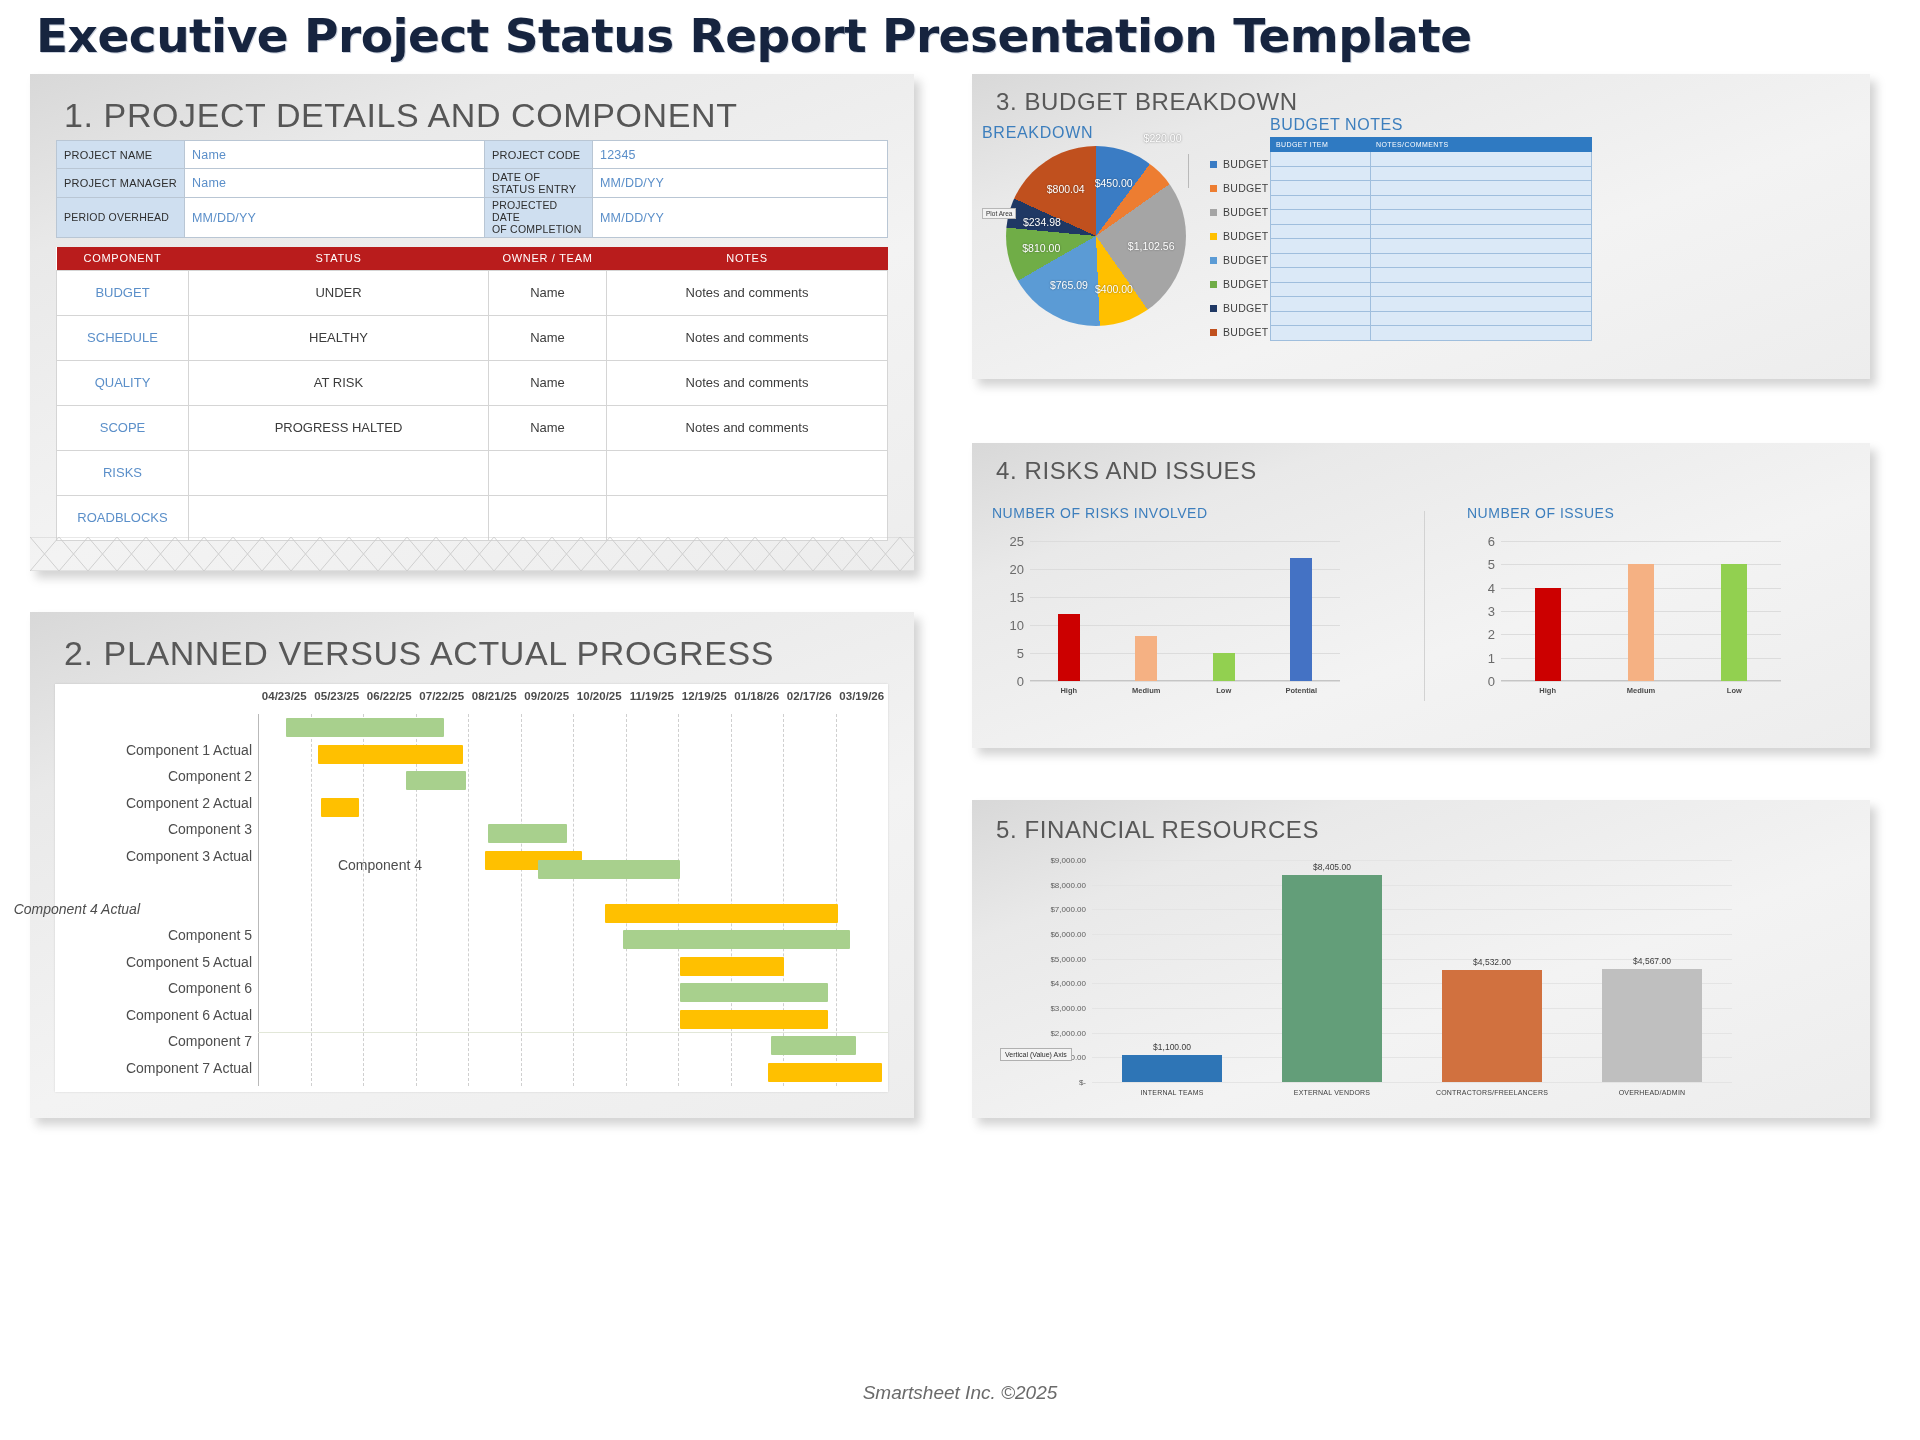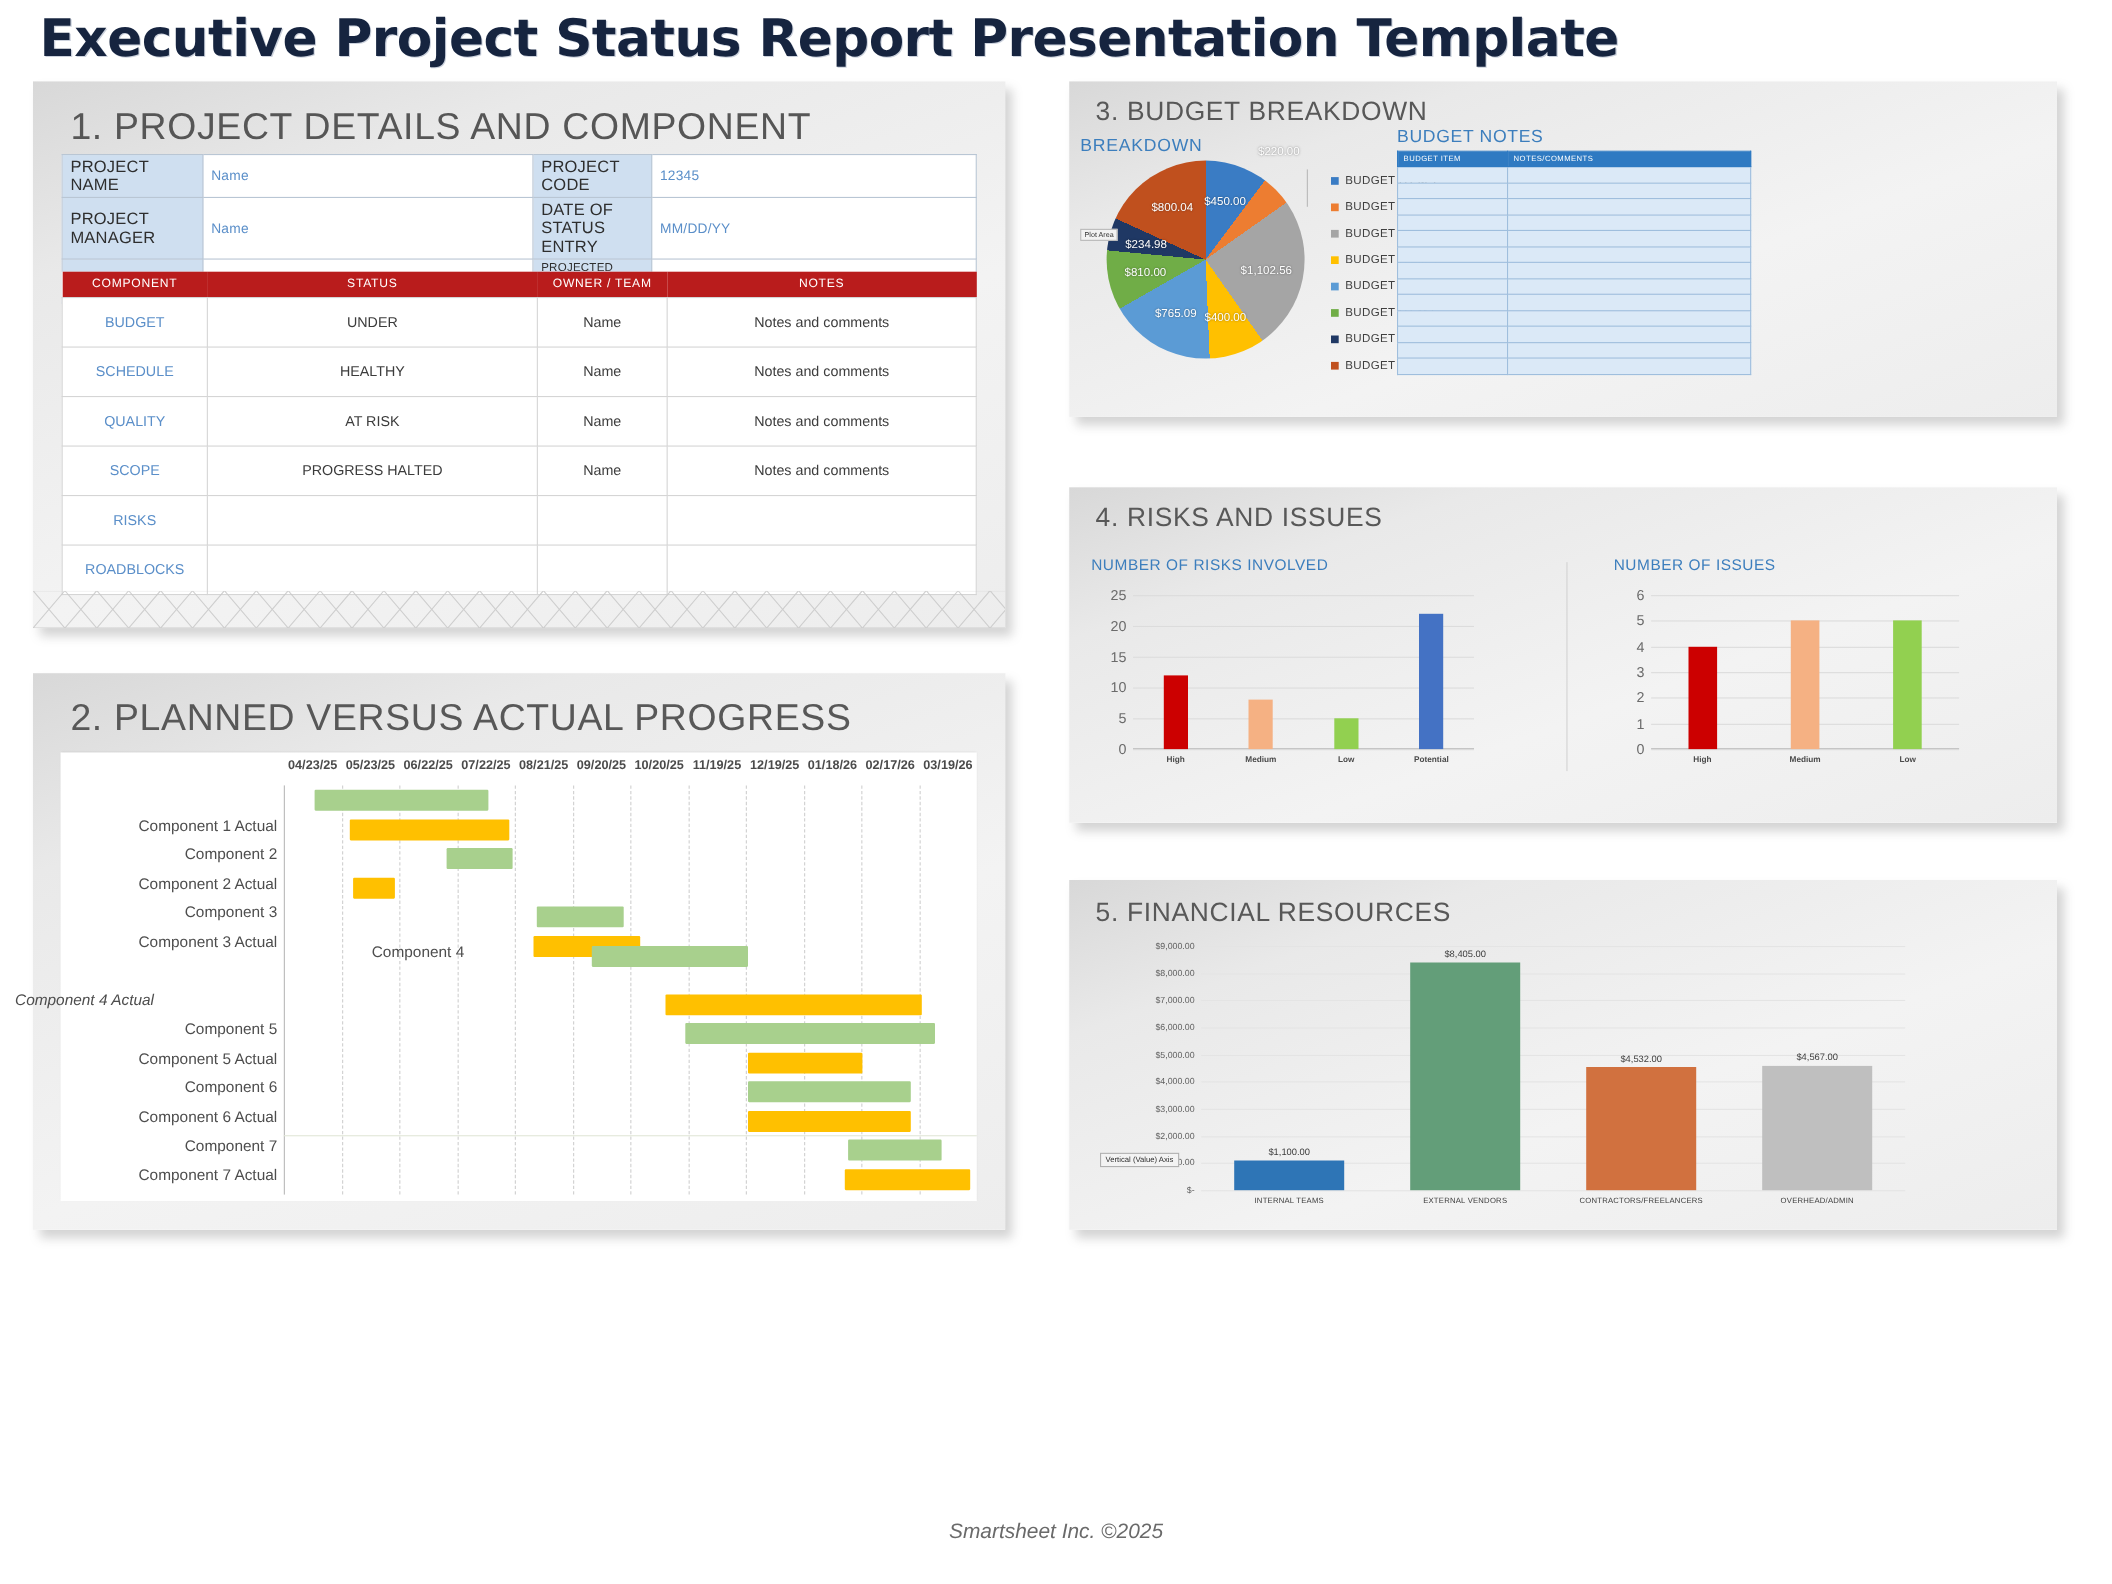--- a/index.html
+++ b/index.html
@@ -43,21 +43,21 @@
   .detail-table {
     position: absolute; left: 26px; top: 66px; width: 832px;
     border-collapse: collapse; background: #fff;
   }
   .detail-table td {
     border: 1px solid #b9c6d4; height: 28px;
     font-size: 12.5px; padding: 2px 7px; color: #3b3b3b;
     background: #fff; letter-spacing: .2px;
   }
   .detail-table td.lbl {
-    background: #cfdff0; color: #2e2e2e; width: 128px; font-size: 15px;
+    background: #cfdff0; color: #2e2e2e; width: 128px; font-size: 11px;
   }
   .detail-table td.lbl.two { line-height: 1.12; font-size: 10.5px; }
   .detail-table td.val { color: #5b8fc9; font-size: 12.5px; }
   .detail-table td.val.wide { width: 300px; }
   .detail-table td.lbl.r { width: 108px; }
 
   .comp-table {
     position: absolute; left: 26px; top: 173px; width: 832px;
     border-collapse: collapse; background: #fff;
   }

